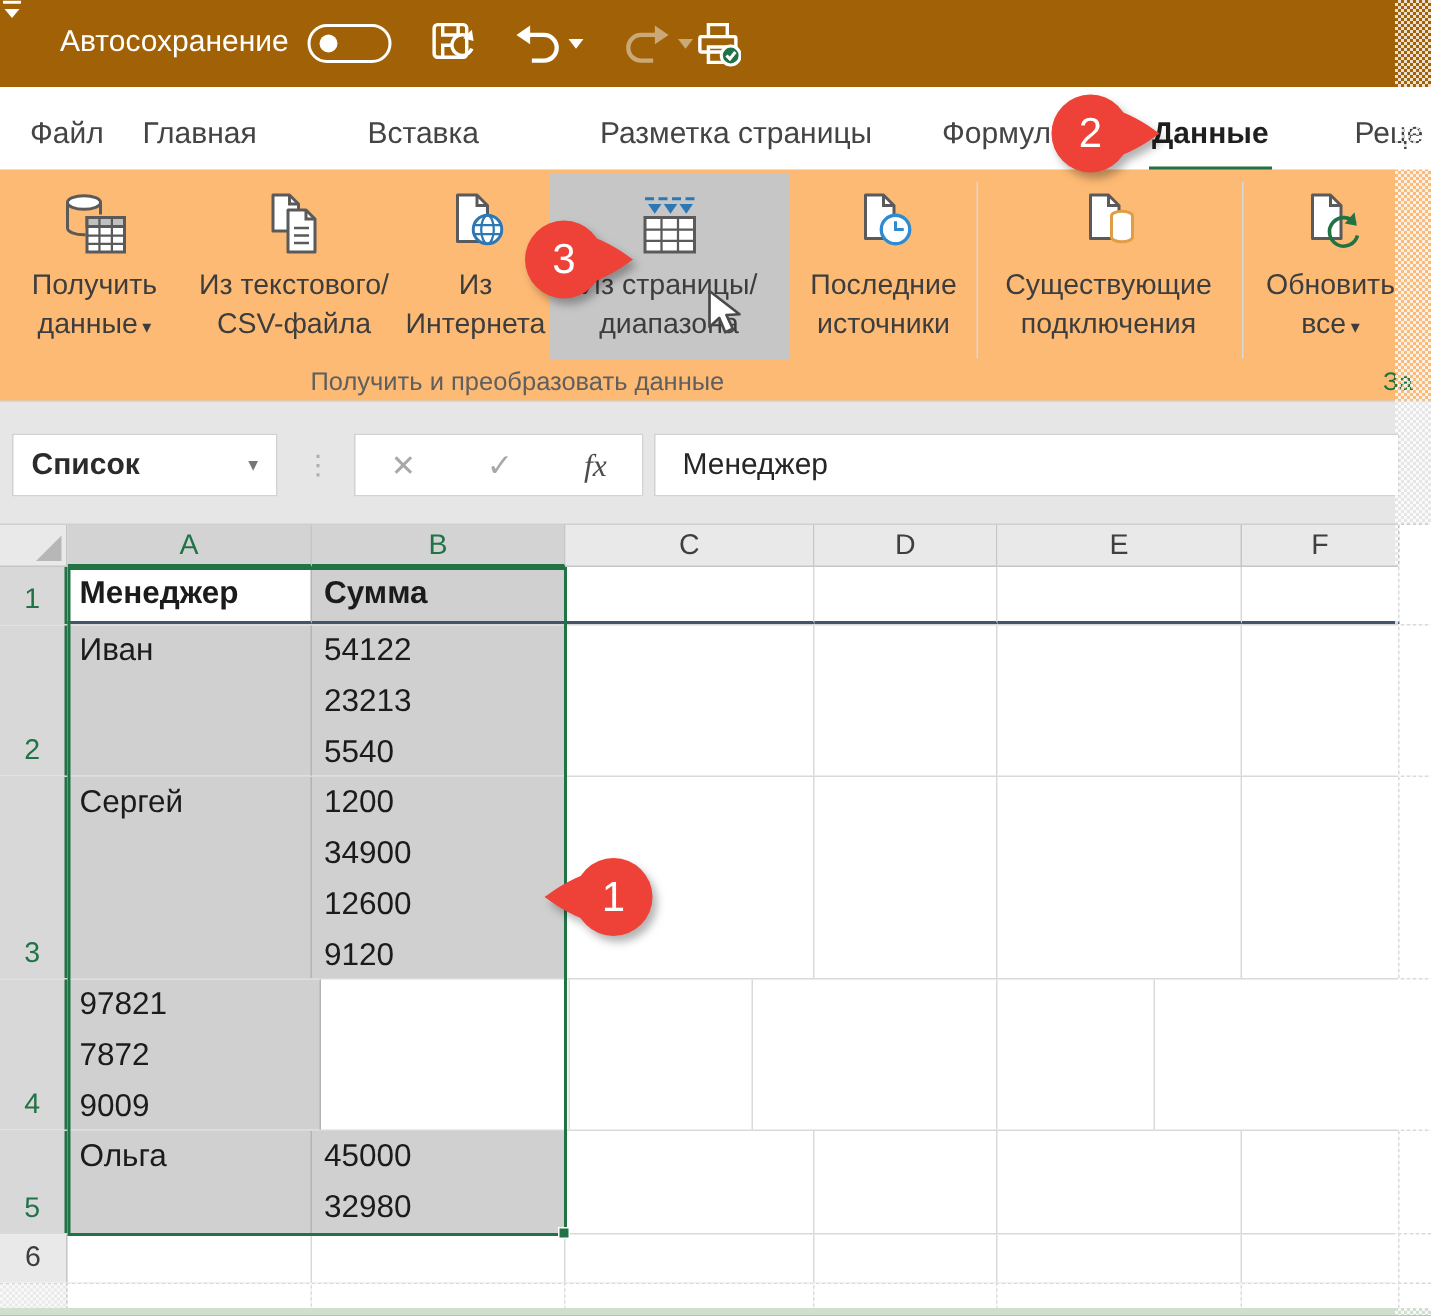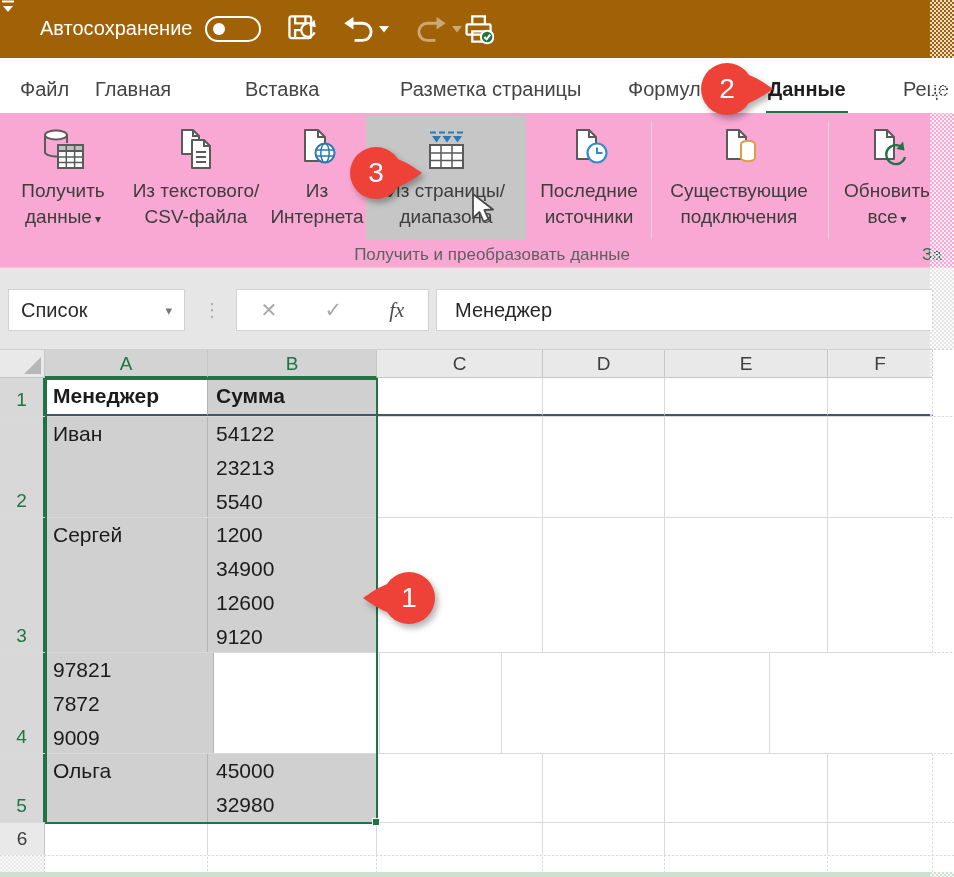--- a/index.html
+++ b/index.html
@@ -19,40 +19,40 @@
   .tb-save { left:286px; } .tb-undo { left:342px; } .tb-redo { left:416px; opacity:.45; }
   .tb-print { left:462px; } .tb-qat { left:517px; top:22px; width:16px; height:14px; }
   .tb-caret { position:absolute; top:26px; width:10px; height:7px; }
   .tb-caret-undo { left:379px; } .tb-caret-redo { left:452px; opacity:.45; }
   
   .tabrow { position:absolute; top:58px; left:0; width:954px; height:55px; background:#fff; }
   .tab { position:absolute; top:20px; font-size:20px; color:#444; white-space:nowrap; cursor:default; }
   .t0{left:20px;} .t1{left:95px;} .t2{left:245px;} .t3{left:370px;margin-left:30px;} .t4{left:628px;} .t5{left:768px; font-weight:bold; color:#1f1f1f;} .t6{left:903px;}
   .tab.active::after { content:""; position:absolute; left:-2px; right:-2px; top:33px; height:4px; background:#217346; }
   
-  .ribbon { position:absolute; top:113px; left:0; width:954px; height:155px; background:#f9a8d4;
+  .ribbon { position:absolute; top:113px; left:0; width:954px; height:155px; background:#fdba74;
             border-bottom:1px solid #d5d5d5; }
   .rbtn { position:absolute; top:3px; height:124px; display:flex; flex-direction:column; align-items:center; cursor:default; }
   .rbtn .ricon { height:58px; display:flex; align-items:flex-end; justify-content:center; }
   .rbtn .rlabel { font-size:19px; color:#3d3d3d; line-height:26px; text-align:center; margin-top:4px; }
   .rbtn .caret { font-size:12px; color:#3d3d3d; margin-left:3px; }
   .b0{left:6px; width:114px;} .b1{left:125px; width:142px;} .b2{left:271px; width:92px;}
   .b3{left:366px; width:160px; background:#c6c6c6;} .b4{left:530px; width:118px;}
   .b5{left:656px; width:166px;} .b6{left:836px; width:102px;}
   .rsep { position:absolute; top:8px; height:118px; width:1px; background:#d8d8d8; }
   .sep1{left:651px;} .sep2{left:828px;}
-  .rgroup-label { position:absolute; top:132px; left:230px; width:400px; text-align:right;
+  .rgroup-label { position:absolute; top:132px; left:207px; width:400px; text-align:left;
                   font-size:17px; color:#5f5f5f; }
   .rgroup-right { position:absolute; top:132px; left:922px; font-size:17px; color:#217346; }
   
   .formularow { position:absolute; top:268px; left:0; width:954px; height:82px;
                 background:#e6e6e6; border-bottom:1px solid #cfcfcf; }
   .fbox { position:absolute; top:21px; height:42px; background:#fff; border:1px solid #d2d2d2;
           display:flex; align-items:center; }
-  .namebox { left:8px; width:177px; padding-left:12px; font-size:20px; color:#2b2b2b; }
+  .namebox { left:8px; width:177px; padding-left:12px; font-size:20px; color:#2b2b2b;font-weight:bold; }
   .namebox .nb-caret { position:absolute; right:12px; font-size:13px; color:#777; }
   .fb-dots { position:absolute; left:203px; top:21px; height:42px; display:flex; align-items:center;
              color:#adadad; font-size:18px; letter-spacing:0; }
   .fxbox { left:236px; width:193px; justify-content:space-around; }
   .fx-cancel { color:#a8a8a8; font-size:20px; }
   .fx-enter  { color:#a8a8a8; font-size:21px; }
   .fx-fx { font-family:"Liberation Serif","DejaVu Serif",serif; font-style:italic; font-size:21px; color:#4d4d4d; }
   .fml { left:436px; width:497px; padding-left:18px; font-size:20px; color:#262626; }
   
   .gridhead { position:absolute; top:350px; left:0; width:954px; height:28px; display:flex; }

